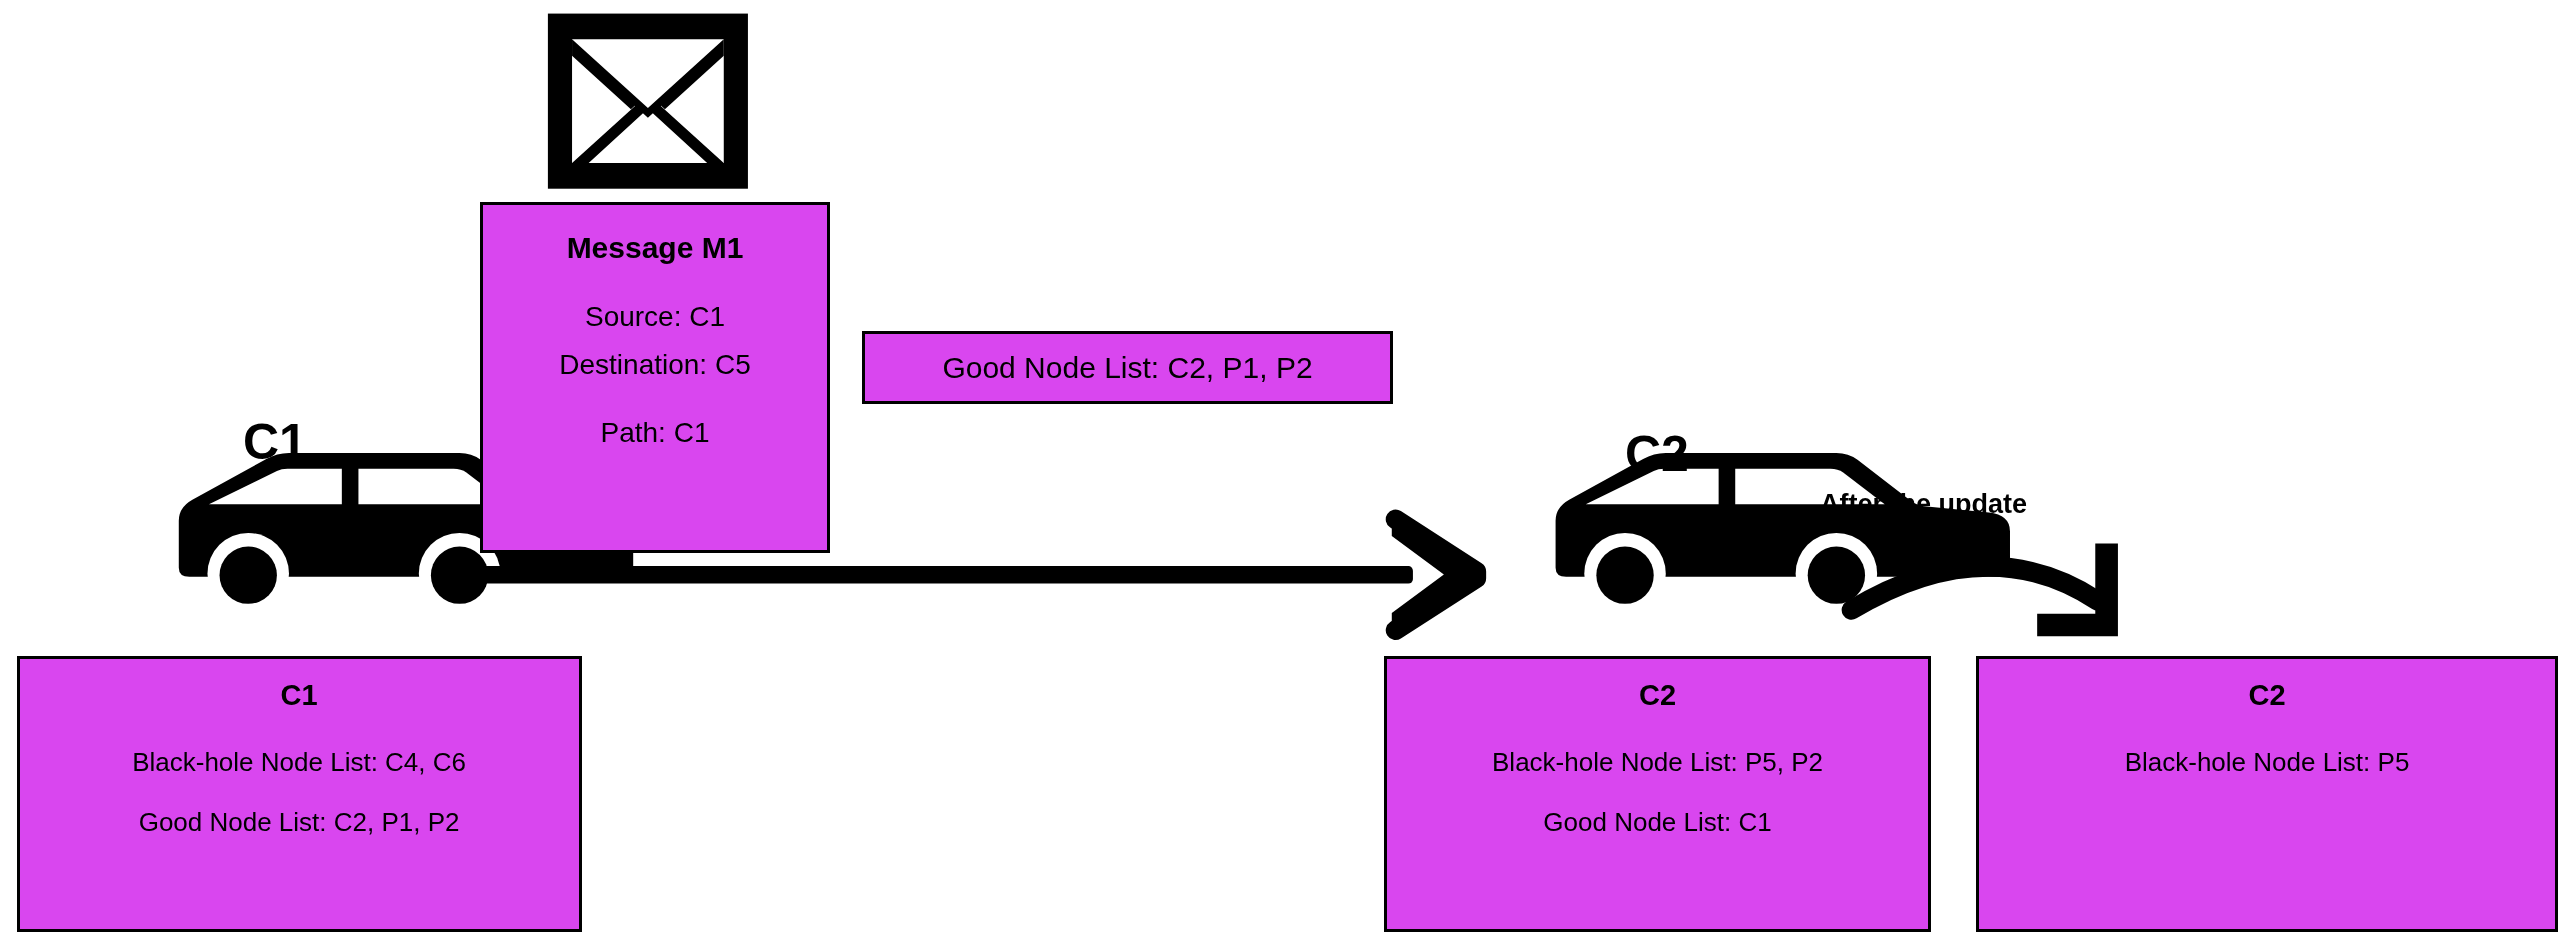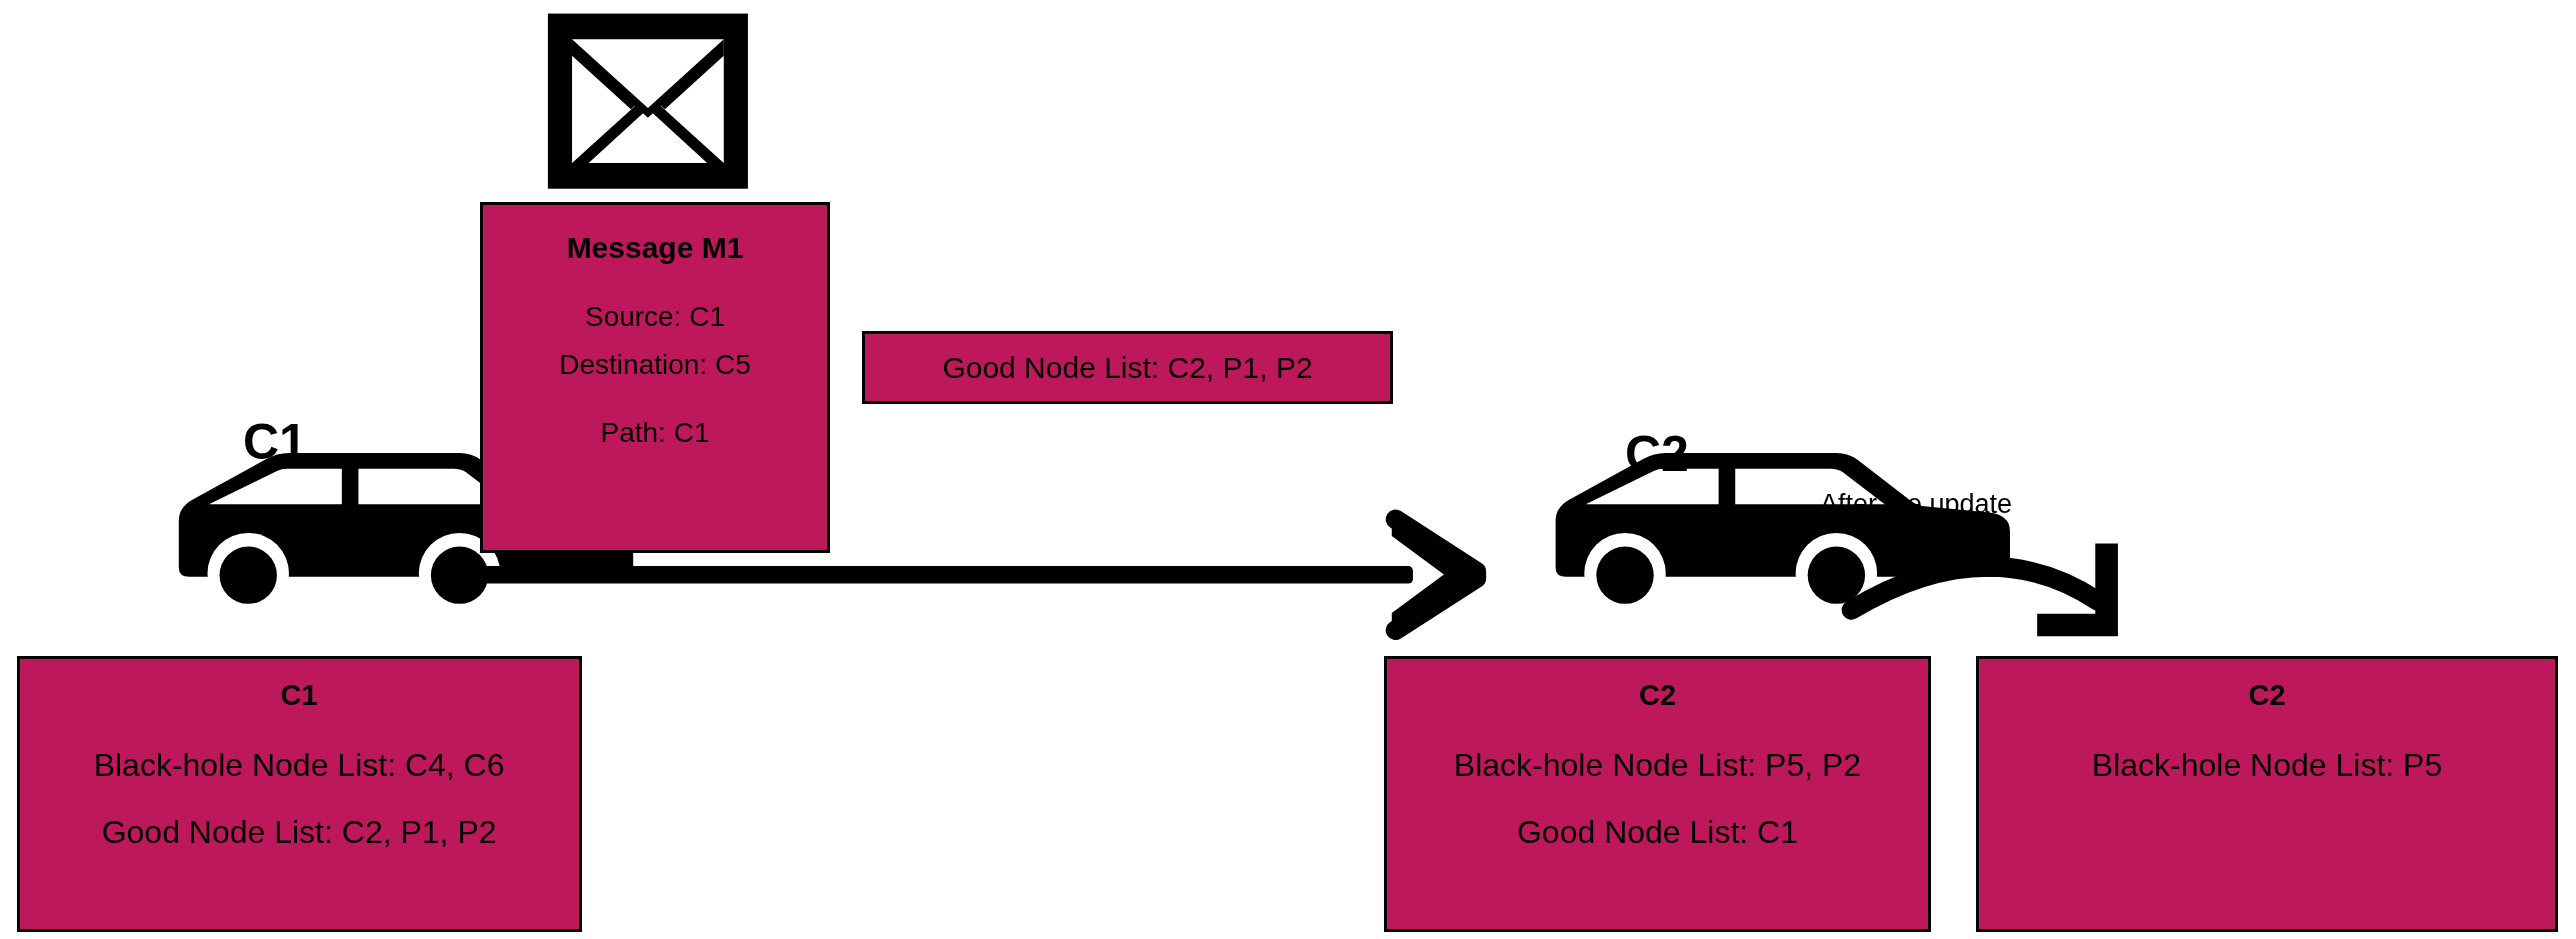--- a/index.html
+++ b/index.html
@@ -18,34 +18,34 @@
     height: 939px;
     background: #ffffff;
     overflow: hidden;
   }
 
   
   .info-box {
     position: absolute;
     box-sizing: border-box;
     border: 3.8px solid #000000;
-    background: #be185d;
+    background: #d946ef;
     display: flex;
     flex-direction: column;
     align-items: center;
     text-align: center;
   }
   .box-title {
     font-size: 29px;
     font-weight: bold;
     line-height: 1.1;
     white-space: nowrap;
   }
   .box-line {
-    font-size: 32px;
+    font-size: 26px;
     font-weight: normal;
     line-height: 1.1;
     white-space: nowrap;
   }
 
   
   #box-c1-state  { left: 16.6px;   top: 656px; width: 565px; height: 276px; }
   #box-c2-before { left: 1384px; top: 656px; width: 547px; height: 276px; }
   #box-c2-after  { left: 1976px; top: 656px; width: 582px; height: 276px; }
 
@@ -86,21 +86,21 @@
     white-space: nowrap;
   }
   #label-c1 { left: 243px;  top: 417px; }
   #label-c2 { left: 1625px; top: 429px; }
 
   
   #caption-update {
     position: absolute;
     left: 1820px; top: 489px;
     font-size: 27px;
-    font-weight: normal;
+    font-weight: bold;
     white-space: nowrap;
   }
 
   
   #art {
     position: absolute;
     left: 0; top: 0;
     width: 2576px; height: 939px;
     pointer-events: none;
   }

